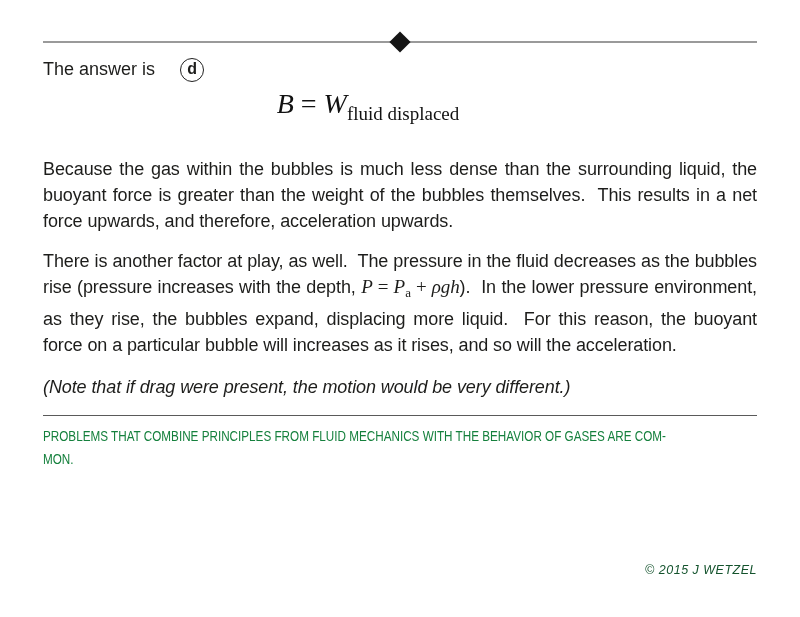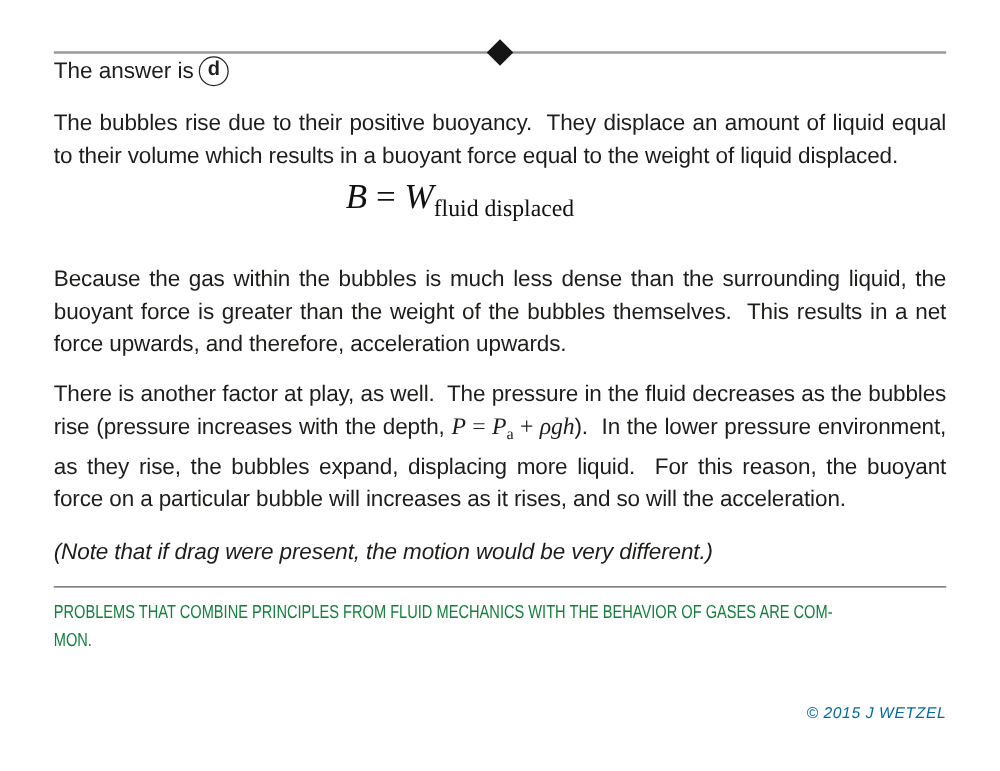--- a/index.html
+++ b/index.html
@@ -27,24 +27,25 @@
     left: 50%;
     top: 50%;
     width: 15px;
     height: 15px;
     background: #151515;
     transform: translate(-50%, -50%) rotate(45deg);
   }
 
   
   .answer-line {
+    margin-top: 13px;
     font-size: 18px;
     display: flex;
     align-items: center;
-    gap: 4px;
+    gap: 25px;
     height: 27px;
   }
   .circle-letter {
     display: inline-flex;
     align-items: center;
     justify-content: center;
     width: 24px;
     height: 24px;
     border: 1.6px solid #222222;
     border-radius: 50%;
@@ -127,40 +128,39 @@
     transform-origin: left center;
   }
 
   .copyright {
     position: absolute;
     right: 43px;
     bottom: 40px;
     font-size: 12.5px;
     font-style: italic;
     letter-spacing: 0.5px;
-    color: #0369a1;
+    color: #14532d;
   }
 </style>
 </head>
 <body>
 
 <div class="page">
 
   <div class="top-rule">
     <span class="diamond"></span>
   </div>
 
   <div class="answer-line">
     <span>The answer is</span>
     <span class="circle-letter">
       <span>d</span>
     </span>
   </div>
 
-  <p class="body p1">The bubbles rise due to their positive buoyancy.  They displace an amount of liquid equal to their volume which results in a buoyant force equal to the weight of liquid displaced.</p>
 
   <div class="equation"><span class="var">B</span><span> = </span><span class="var">W</span><span class="esub">fluid displaced</span></div>
 
   <p class="body p2">Because the gas within the bubbles is much less dense than the surrounding liquid, the buoyant force is greater than the weight of the bubbles themselves.  This results in a net force upwards, and therefore, acceleration upwards.</p>
 
   <p class="body p3"><span>There is another factor at play, as well.  The pressure in the fluid decreases as the bubbles rise (pressure increases with the depth, </span><span class="math"><span class="var">P</span><span> = </span><span class="var">P</span><span class="isub">a</span><span> + </span><span class="var">ρgh</span></span><span>).  In the lower pressure environment, as they rise, the bubbles expand, displacing more liquid.  For this reason, the buoyant force on a particular bubble will increases as it rises, and so will the acceleration.</span></p>
 
   <p class="note">(Note that if drag were present, the motion would be very different.)</p>
 
   <div class="bottom-rule"></div>

